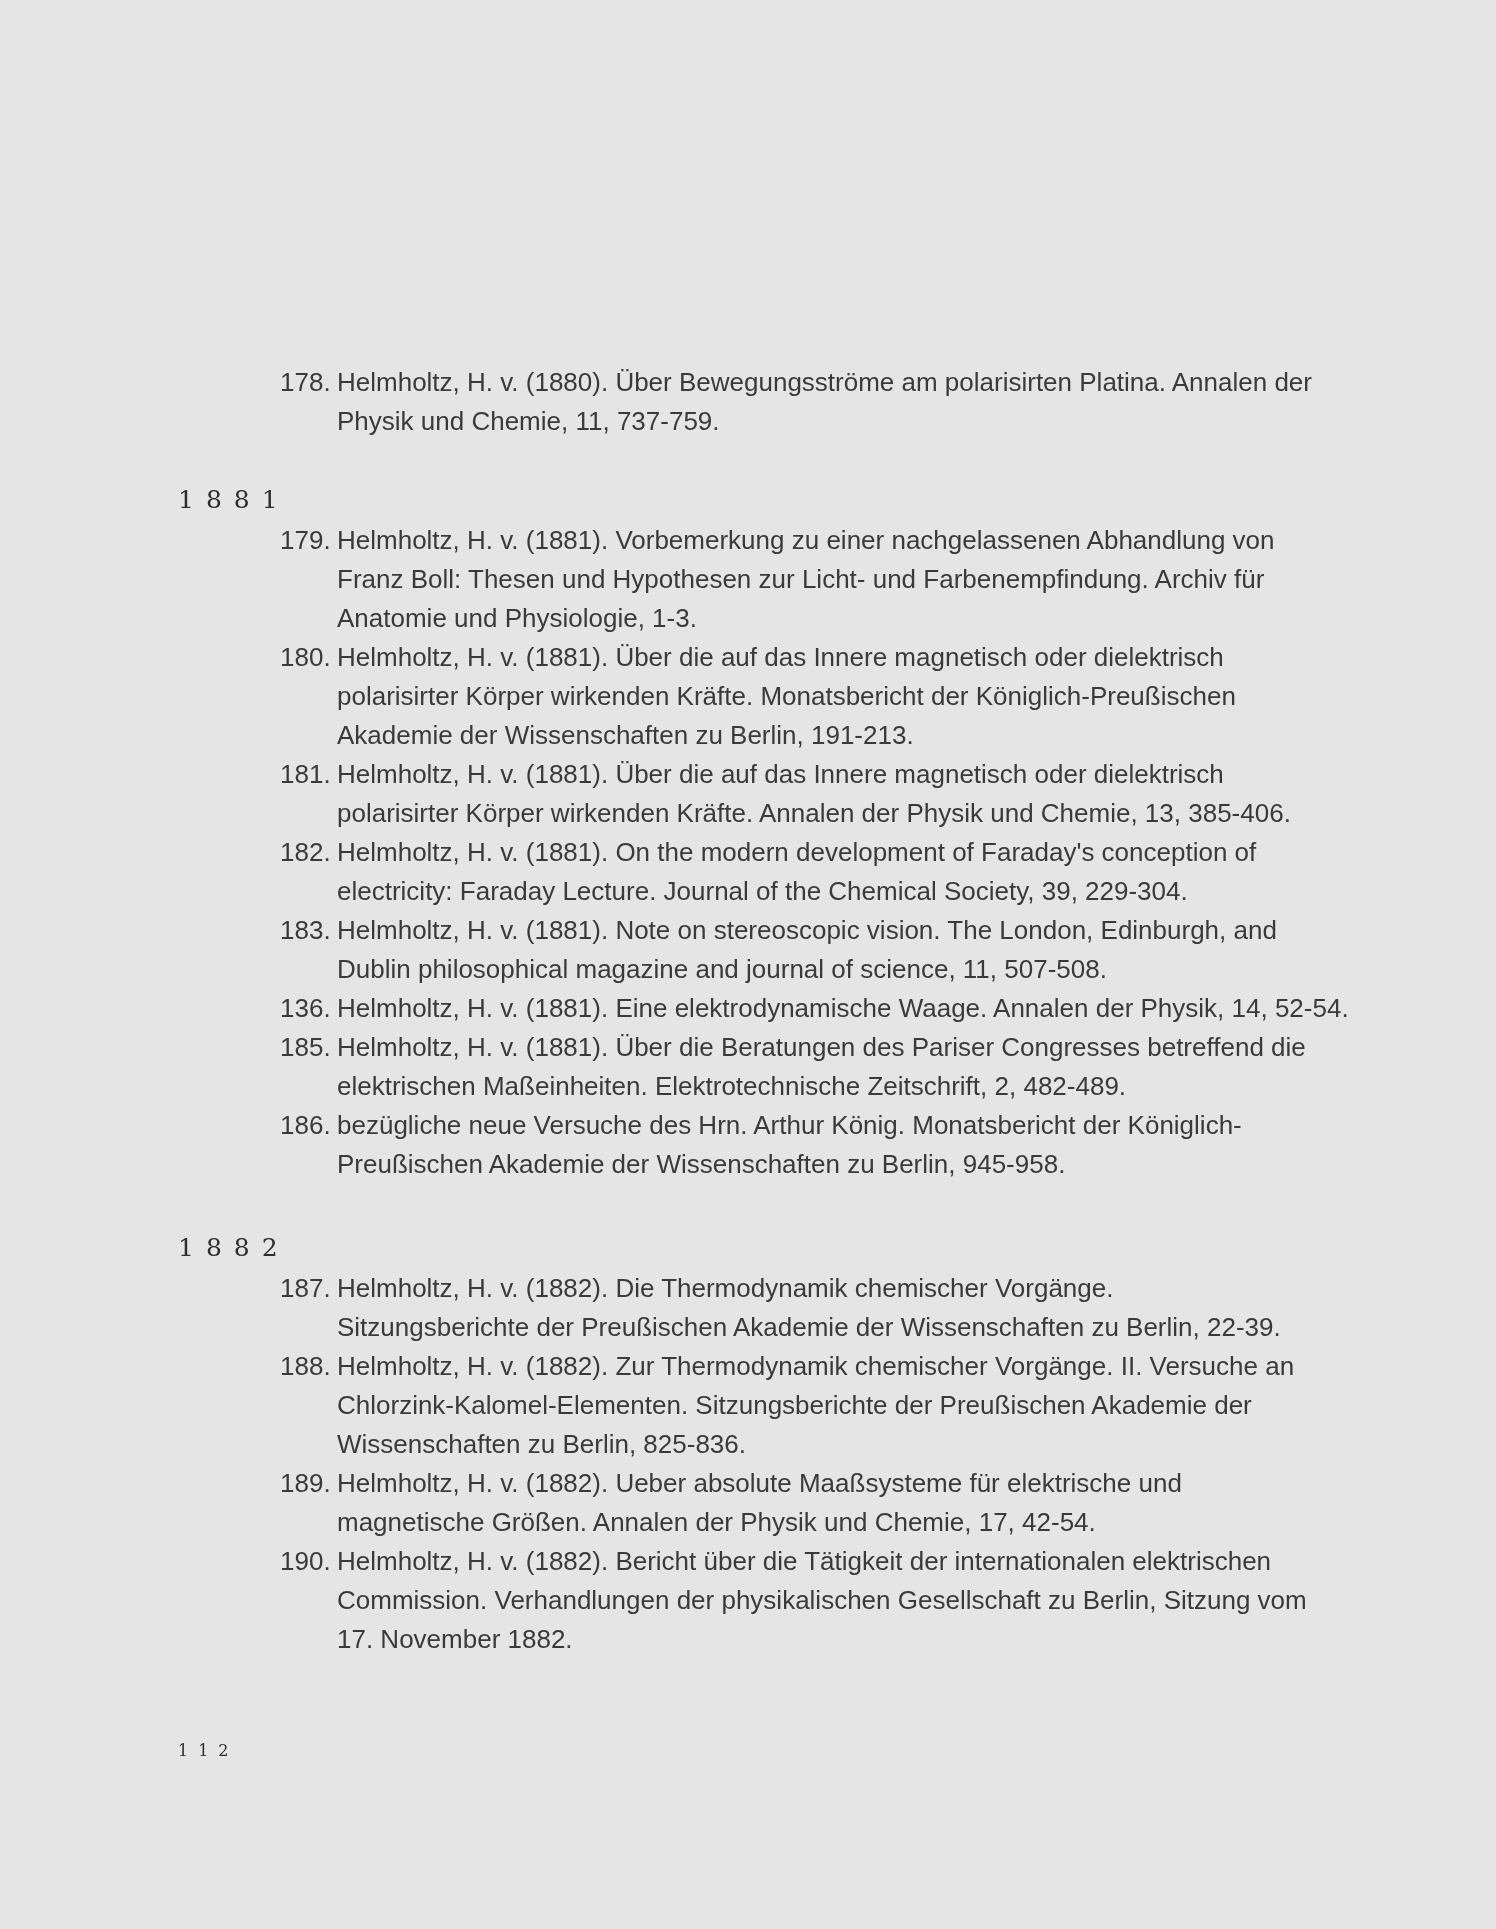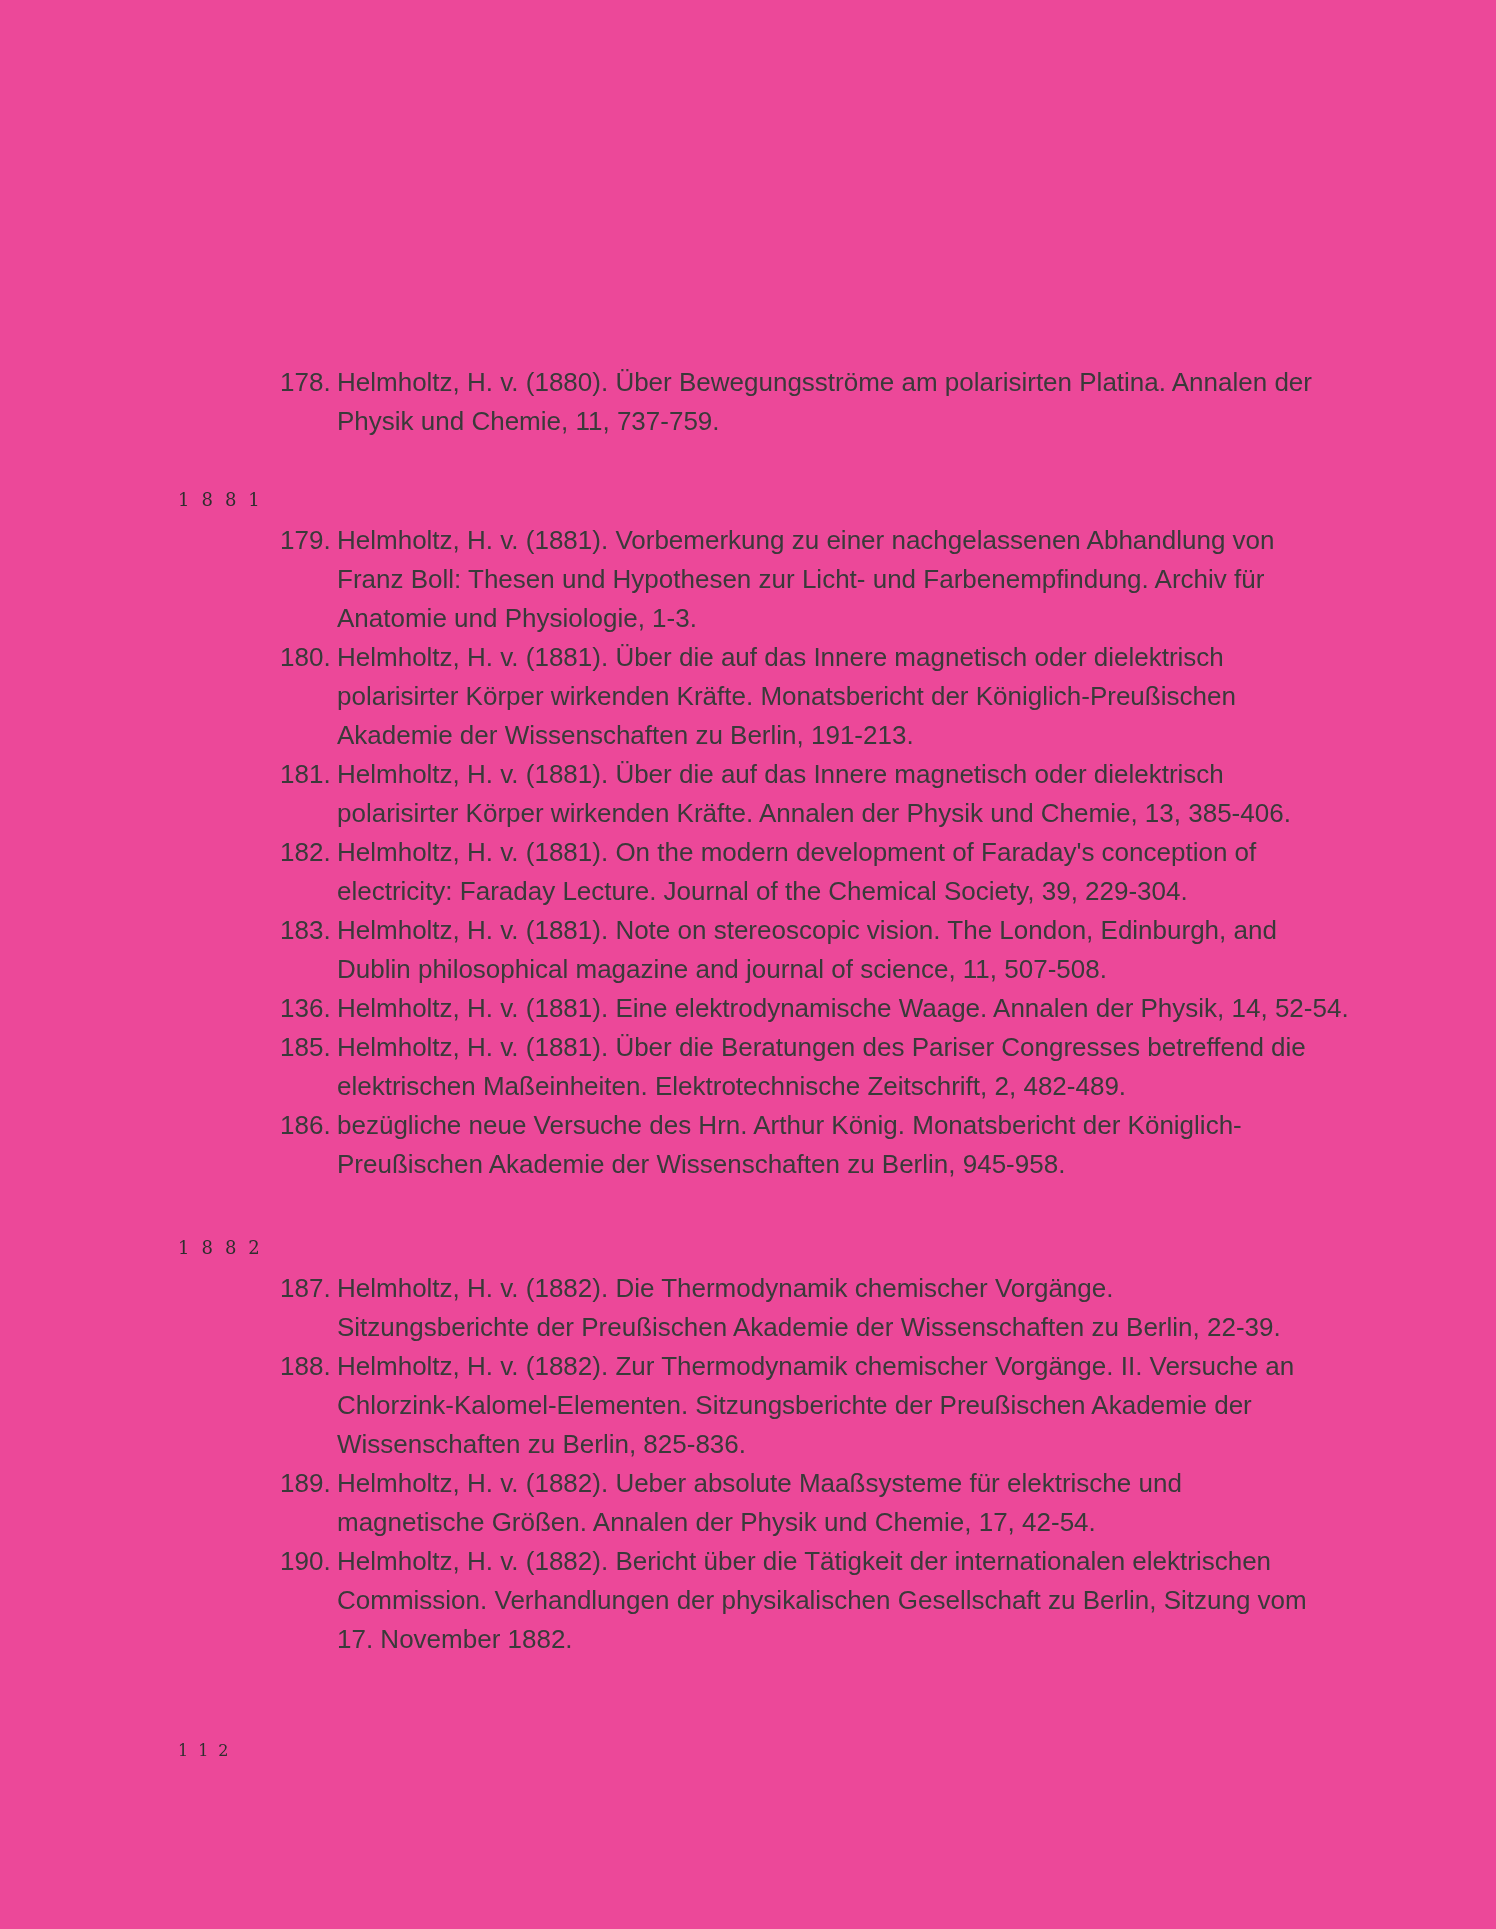--- a/index.html
+++ b/index.html
@@ -4,21 +4,21 @@
 <style>
   html, body {
     margin: 0;
     padding: 0;
     background: #ffffff;
   }
   .page {
     position: relative;
     width: 1496px;
     height: 1929px;
-    background: #ec4899;
+    background: #e5e5e5;
     overflow: hidden;
     font-family: "Liberation Sans", sans-serif;
     color: #3a3a3a;
   }
   .references {
     padding-top: 363px;
     font-size: 26px;
     line-height: 39px;
   }
   .entry {
@@ -31,21 +31,21 @@
     left: 280px;
     top: 0;
     white-space: nowrap;
   }
   .entry .line {
     white-space: nowrap;
   }
   h2.year {
     font-family: "DejaVu Serif", serif;
     font-weight: 400;
-    font-size: 18px;
+    font-size: 25px;
     line-height: 43px;
     letter-spacing: 12px;
     color: #2e2e2e;
     margin: 37px 0 0 178px;
   }
   h2.year.y1882 {
     margin-top: 42px;
   }
   .page-number {
     position: absolute;

